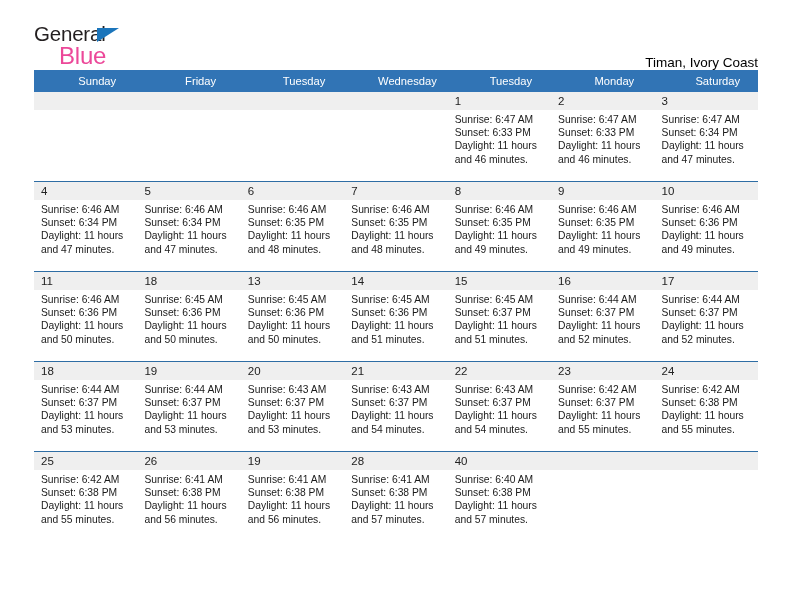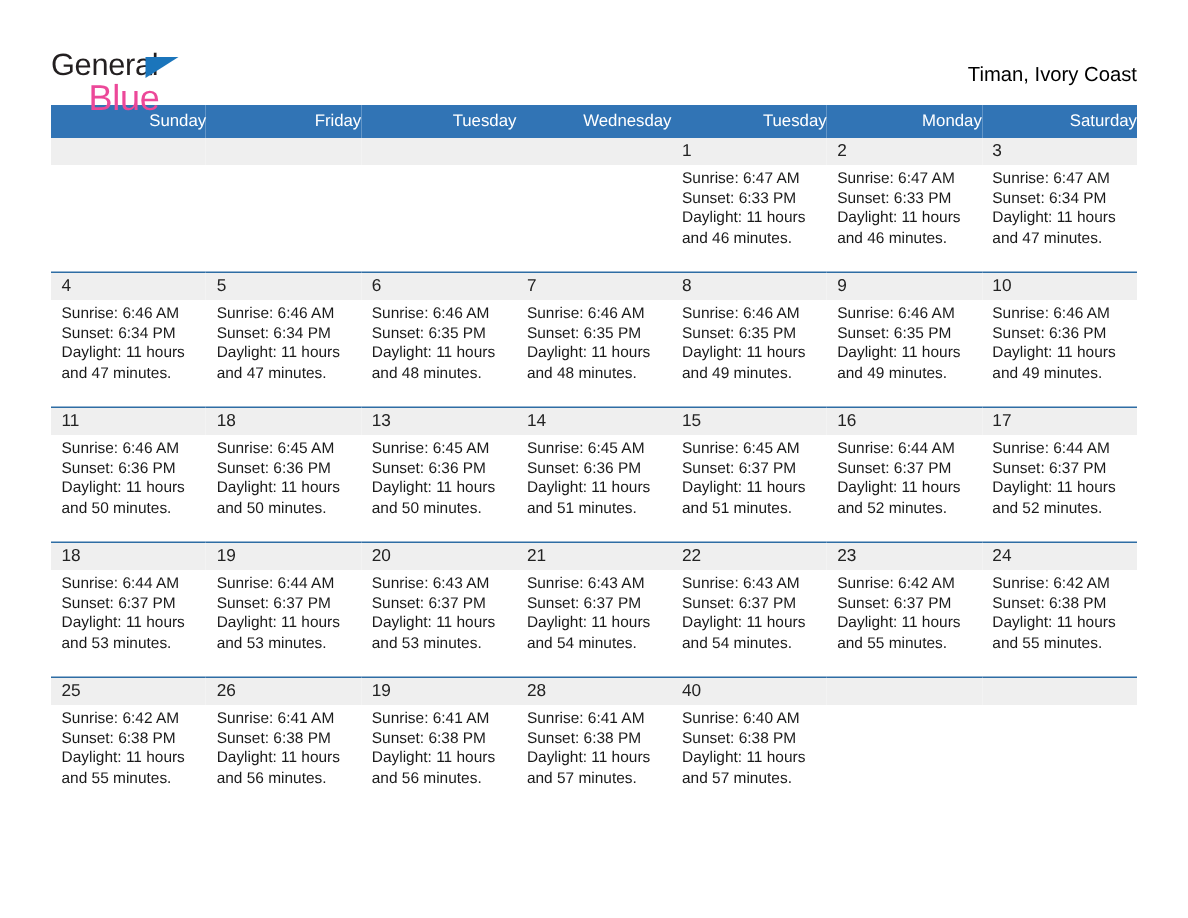--- a/index.html
+++ b/index.html
@@ -21,21 +21,21 @@
   .page {
     width: 792px;
     height: 612px;
     padding: 0;
     position: relative;
   }
 
   
   .top-bar {
     display: flex;
-    align-items: flex-start;
+    align-items: flex-end;
     justify-content: space-between;
     padding: 34px 34px 0 34px;
     height: 70px;
   }
 
   .logo {
     position: relative;
     width: 110px;
     height: 46px;
     line-height: 1;
@@ -91,21 +91,21 @@
   table.calendar {
     border-collapse: collapse;
     width: 724px;
     table-layout: fixed;
   }
   table.calendar th {
     background: #3174b5;
     color: #ffffff;
     font-size: 11.2px;
     font-weight: normal;
-    text-align: right;
+    text-align: center;
     padding: 5px 0 5px 23px;
     height: 22px;
     vertical-align: middle;
   }
   table.calendar td {
     width: 103.4px;
     padding: 0;
     vertical-align: top;
     border-top: 1.6px solid #2e6da4;
     background: #ffffff;

